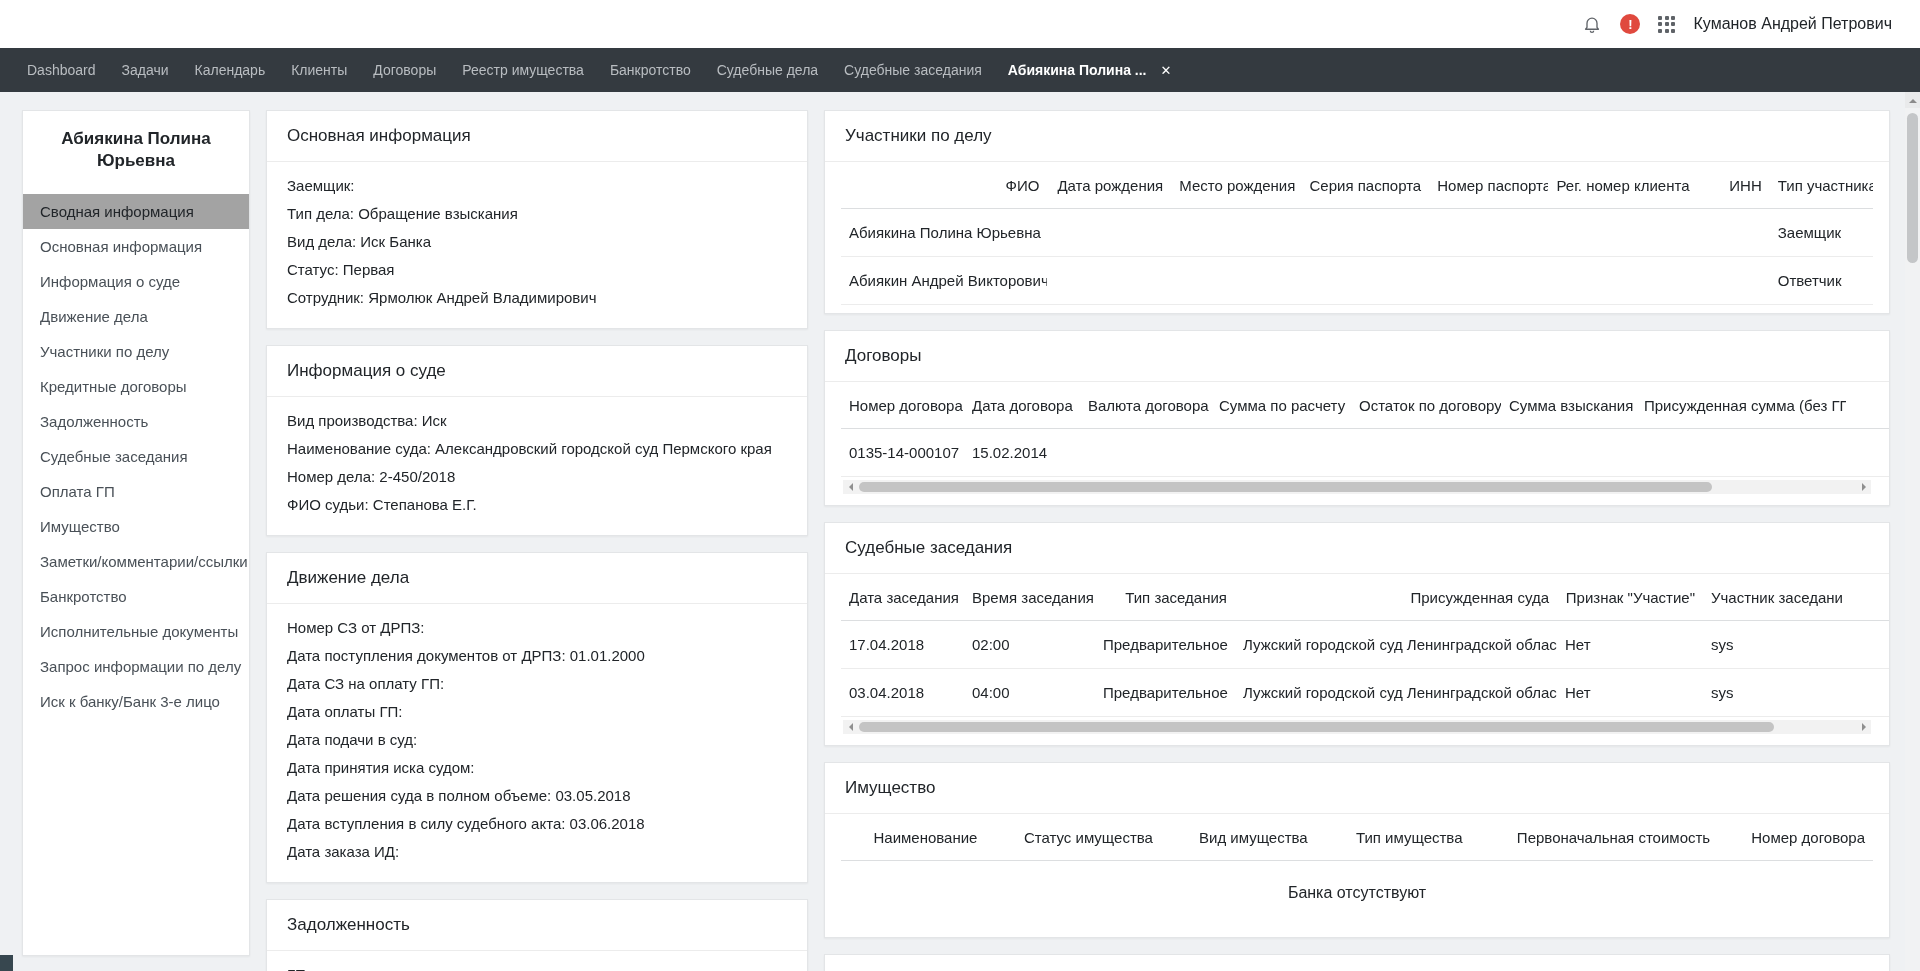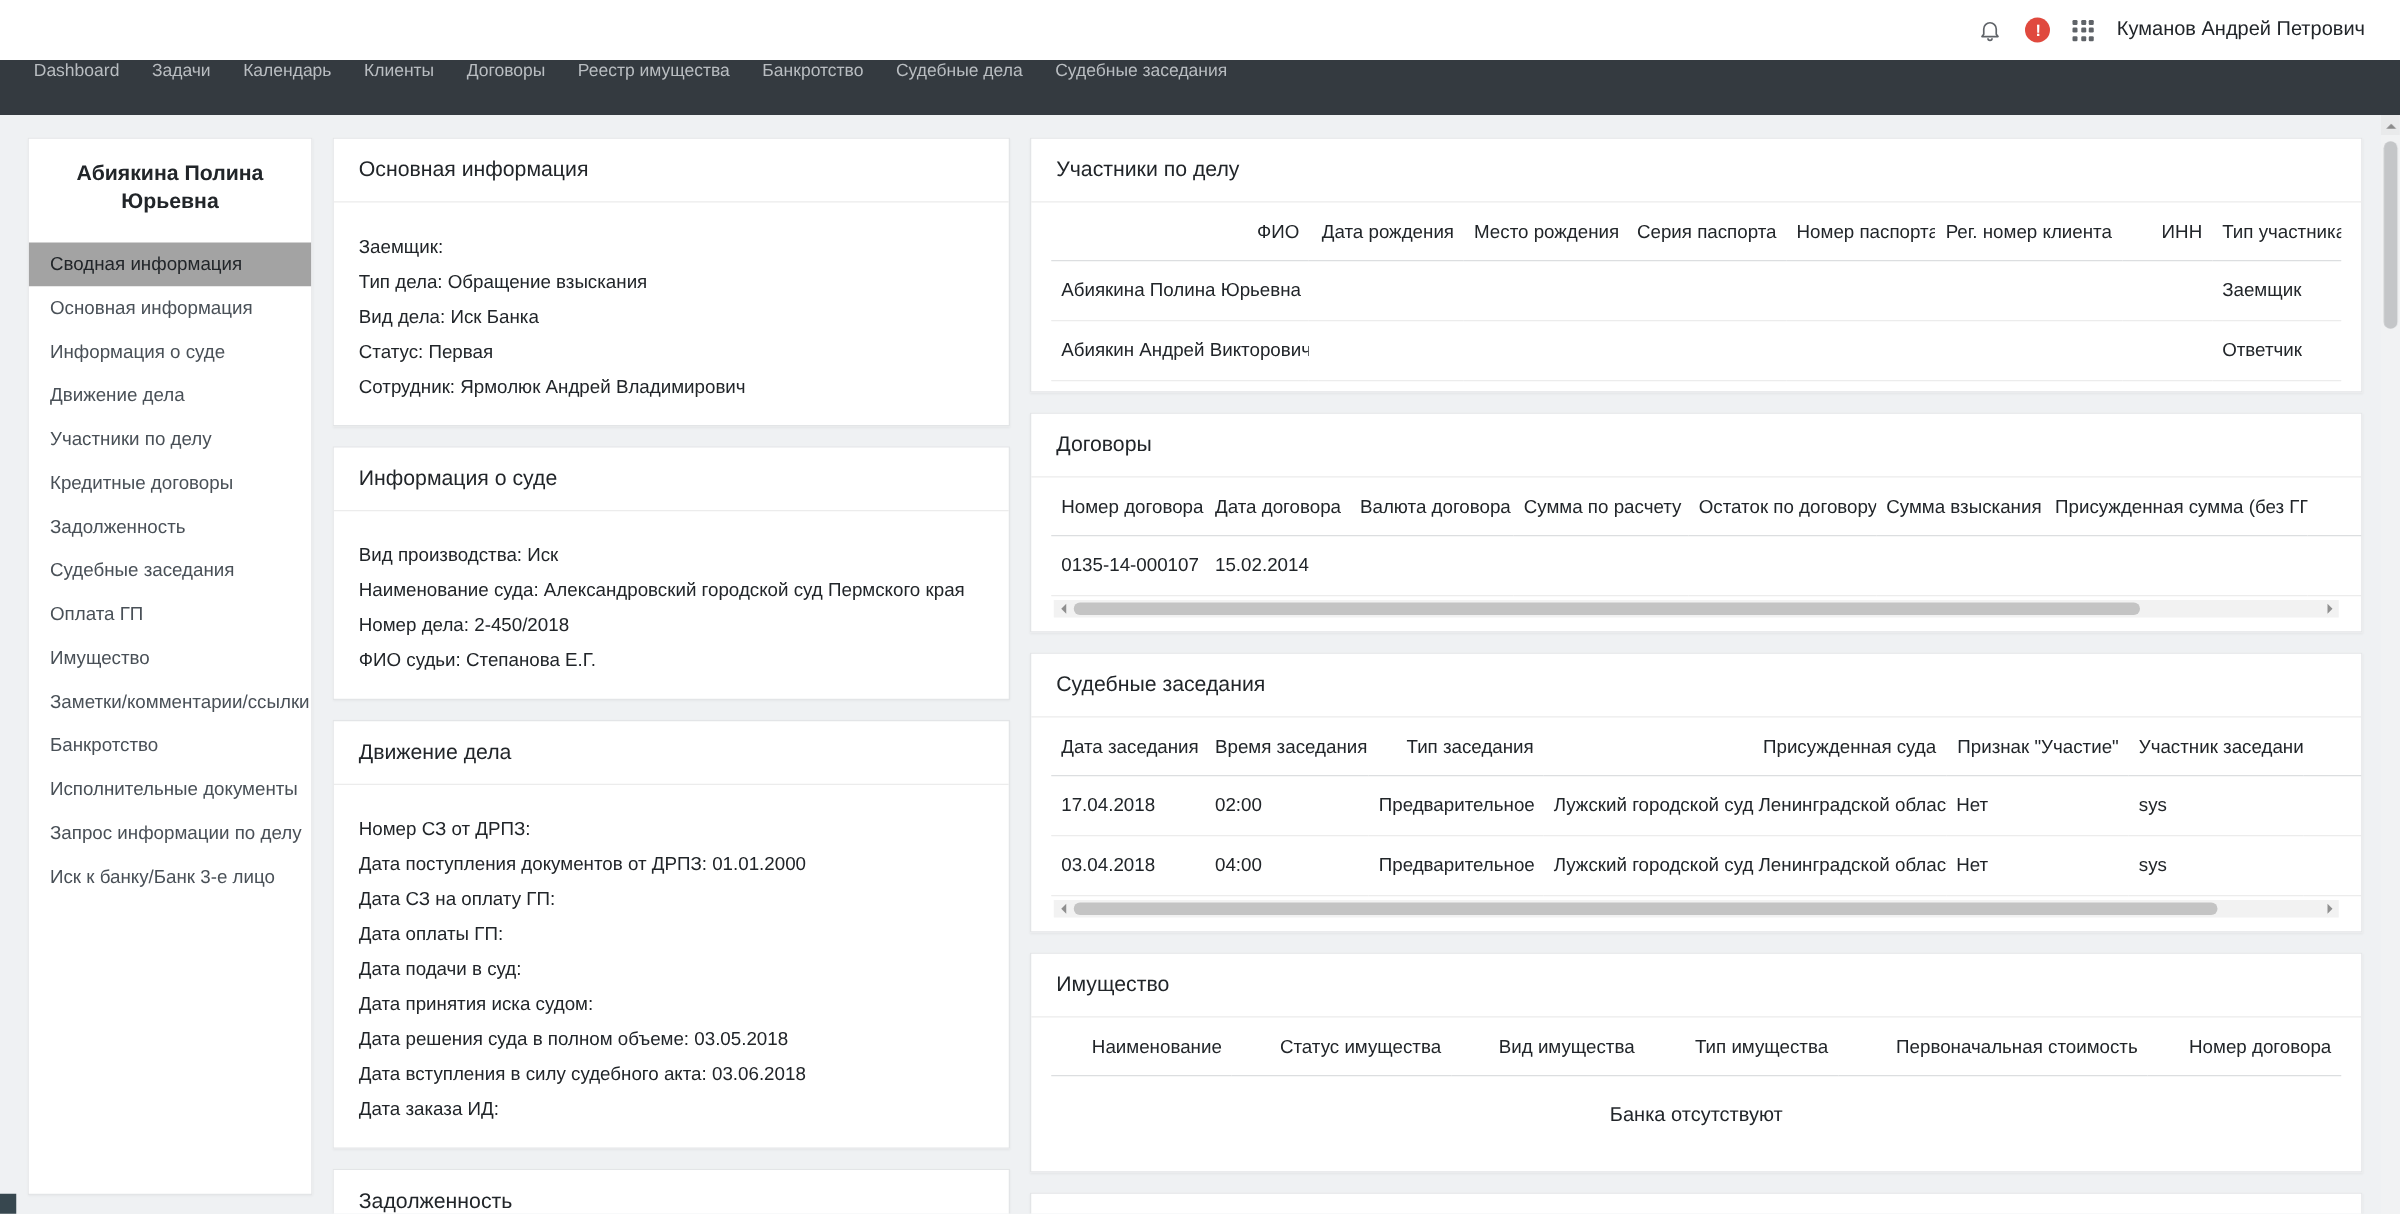--- a/index.html
+++ b/index.html
@@ -12,38 +12,38 @@
   .topbar { height: 48px; background: #fff; display: flex; align-items: center; justify-content: flex-end; padding: 0 28px; }
   .topbar-right { display: flex; align-items: center; gap: 18px; }
   .icon-btn { display: flex; align-items: center; cursor: pointer; }
   .alert-badge { width: 20px; height: 20px; border-radius: 50%; background: #e0493e; color: #fff; font-size: 13px; font-weight: bold; display: flex; align-items: center; justify-content: center; cursor: pointer; }
   .grid-icon { display: grid; grid-template-columns: repeat(3, 4px); grid-gap: 2.5px; cursor: pointer; }
   .grid-icon i { width: 4px; height: 4px; background: #5f6368; border-radius: 1px; }
   .user-name { font-size: 16px; cursor: pointer; white-space: nowrap; }
   
   .navbar { height: 44px; background: #343a40; display: flex; align-items: center; padding: 0 14px; }
   .nav-tabs { display: flex; align-items: center; height: 100%; }
-  .nav-tab { padding: 0 13px; color: #b9bdc1; font-size: 14px; display: flex; align-items: flex-start; height: 100%; cursor: pointer; white-space: nowrap; }
+  .nav-tab { padding: 0 13px; color: #b9bdc1; font-size: 14px; display: flex; align-items: center; height: 100%; cursor: pointer; white-space: nowrap; }
   .nav-tab.active { color: #fff; font-weight: bold; }
   .tab-close { margin-left: 14px; color: #fff; font-size: 13px; font-weight: bold; cursor: pointer; }
   
   .content { display: flex; gap: 16px; padding: 18px 30px 0 22px; height: 879px; overflow: hidden; align-items: flex-start; }
   .sidebar { width: 228px; flex: 0 0 228px; background: #fff; border: 1px solid #e3e5e7; box-shadow: 0 1px 2px rgba(0,0,0,.05); height: 846px; overflow: hidden; }
   .sidebar-title { font-weight: bold; font-size: 17px; text-align: center; padding: 17px 16px 6px; line-height: 1.3; }
   .sidebar-list { margin-top: 16px; }
   .side-item { padding: 9px 17px; font-size: 15px; color: #495057; cursor: pointer; white-space: nowrap; overflow: hidden; line-height: 17px; }
   .side-item.selected { background: #a3a3a3; color: #212529; }
   .col { display: flex; flex-direction: column; gap: 16px; min-width: 0; }
   .col-mid { width: 542px; flex: 0 0 542px; }
   .col-right { flex: 1 1 auto; }
   
   .card { background: #fff; border: 1px solid #e3e5e7; box-shadow: 0 1px 2px rgba(0,0,0,.05); flex-shrink: 0; }
   .card-title { margin: 0; font-size: 17px; font-weight: normal; padding: 15px 20px; border-bottom: 1px solid #ececec; }
   .lines { padding: 16px 20px 10px; }
-  .lines p { margin: 12px 0 12px; font-size: 15px; line-height: 16px; white-space: nowrap; overflow: hidden; }
+  .lines p { margin: 0 0 12px; font-size: 15px; line-height: 16px; white-space: nowrap; overflow: hidden; }
   
   .table-wrap { padding: 0 16px 8px; overflow: hidden; }
   table { border-collapse: collapse; table-layout: fixed; width: 100%; }
   th { font-weight: normal; font-size: 15px; text-align: right; padding: 15px 8px 14px; border-bottom: 1px solid #dcdee0; color: #212529; white-space: nowrap; overflow: hidden; }
   td { font-size: 15px; padding: 15px 8px; border-bottom: 1px solid #ececec; white-space: nowrap; overflow: hidden; }
   td.empty-cell { text-align: center; font-size: 16px; padding: 23px 0 27px; border-bottom: none; }
   
   .hscroll { height: 14px; margin: 3px 2px 3px; background: #f2f2f2; position: relative; }
   .hs-arrow { position: absolute; top: 0; width: 14px; height: 14px; display: flex; align-items: center; justify-content: center; cursor: pointer; }
   .hs-arrow.left { left: 0; }
@@ -106,20 +106,24 @@
         <span>Реестр имущества</span>
       </div>
       <div class="nav-tab">
         <span>Банкротство</span>
       </div>
       <div class="nav-tab">
         <span>Судебные дела</span>
       </div>
       <div class="nav-tab">
         <span>Судебные заседания</span>
+      </div>
+      <div class="nav-tab active">
+        <span>Абиякина Полина ...</span>
+        <span class="tab-close">✕</span>
       </div>
     </div>
 </nav>
 
 <main class="content">
 
   <aside class="sidebar">
     <div class="sidebar-title">Абиякина Полина Юрьевна</div>
     <div class="sidebar-list" id="sidebar-list">
         <div class="side-item selected">Сводная информация</div>

